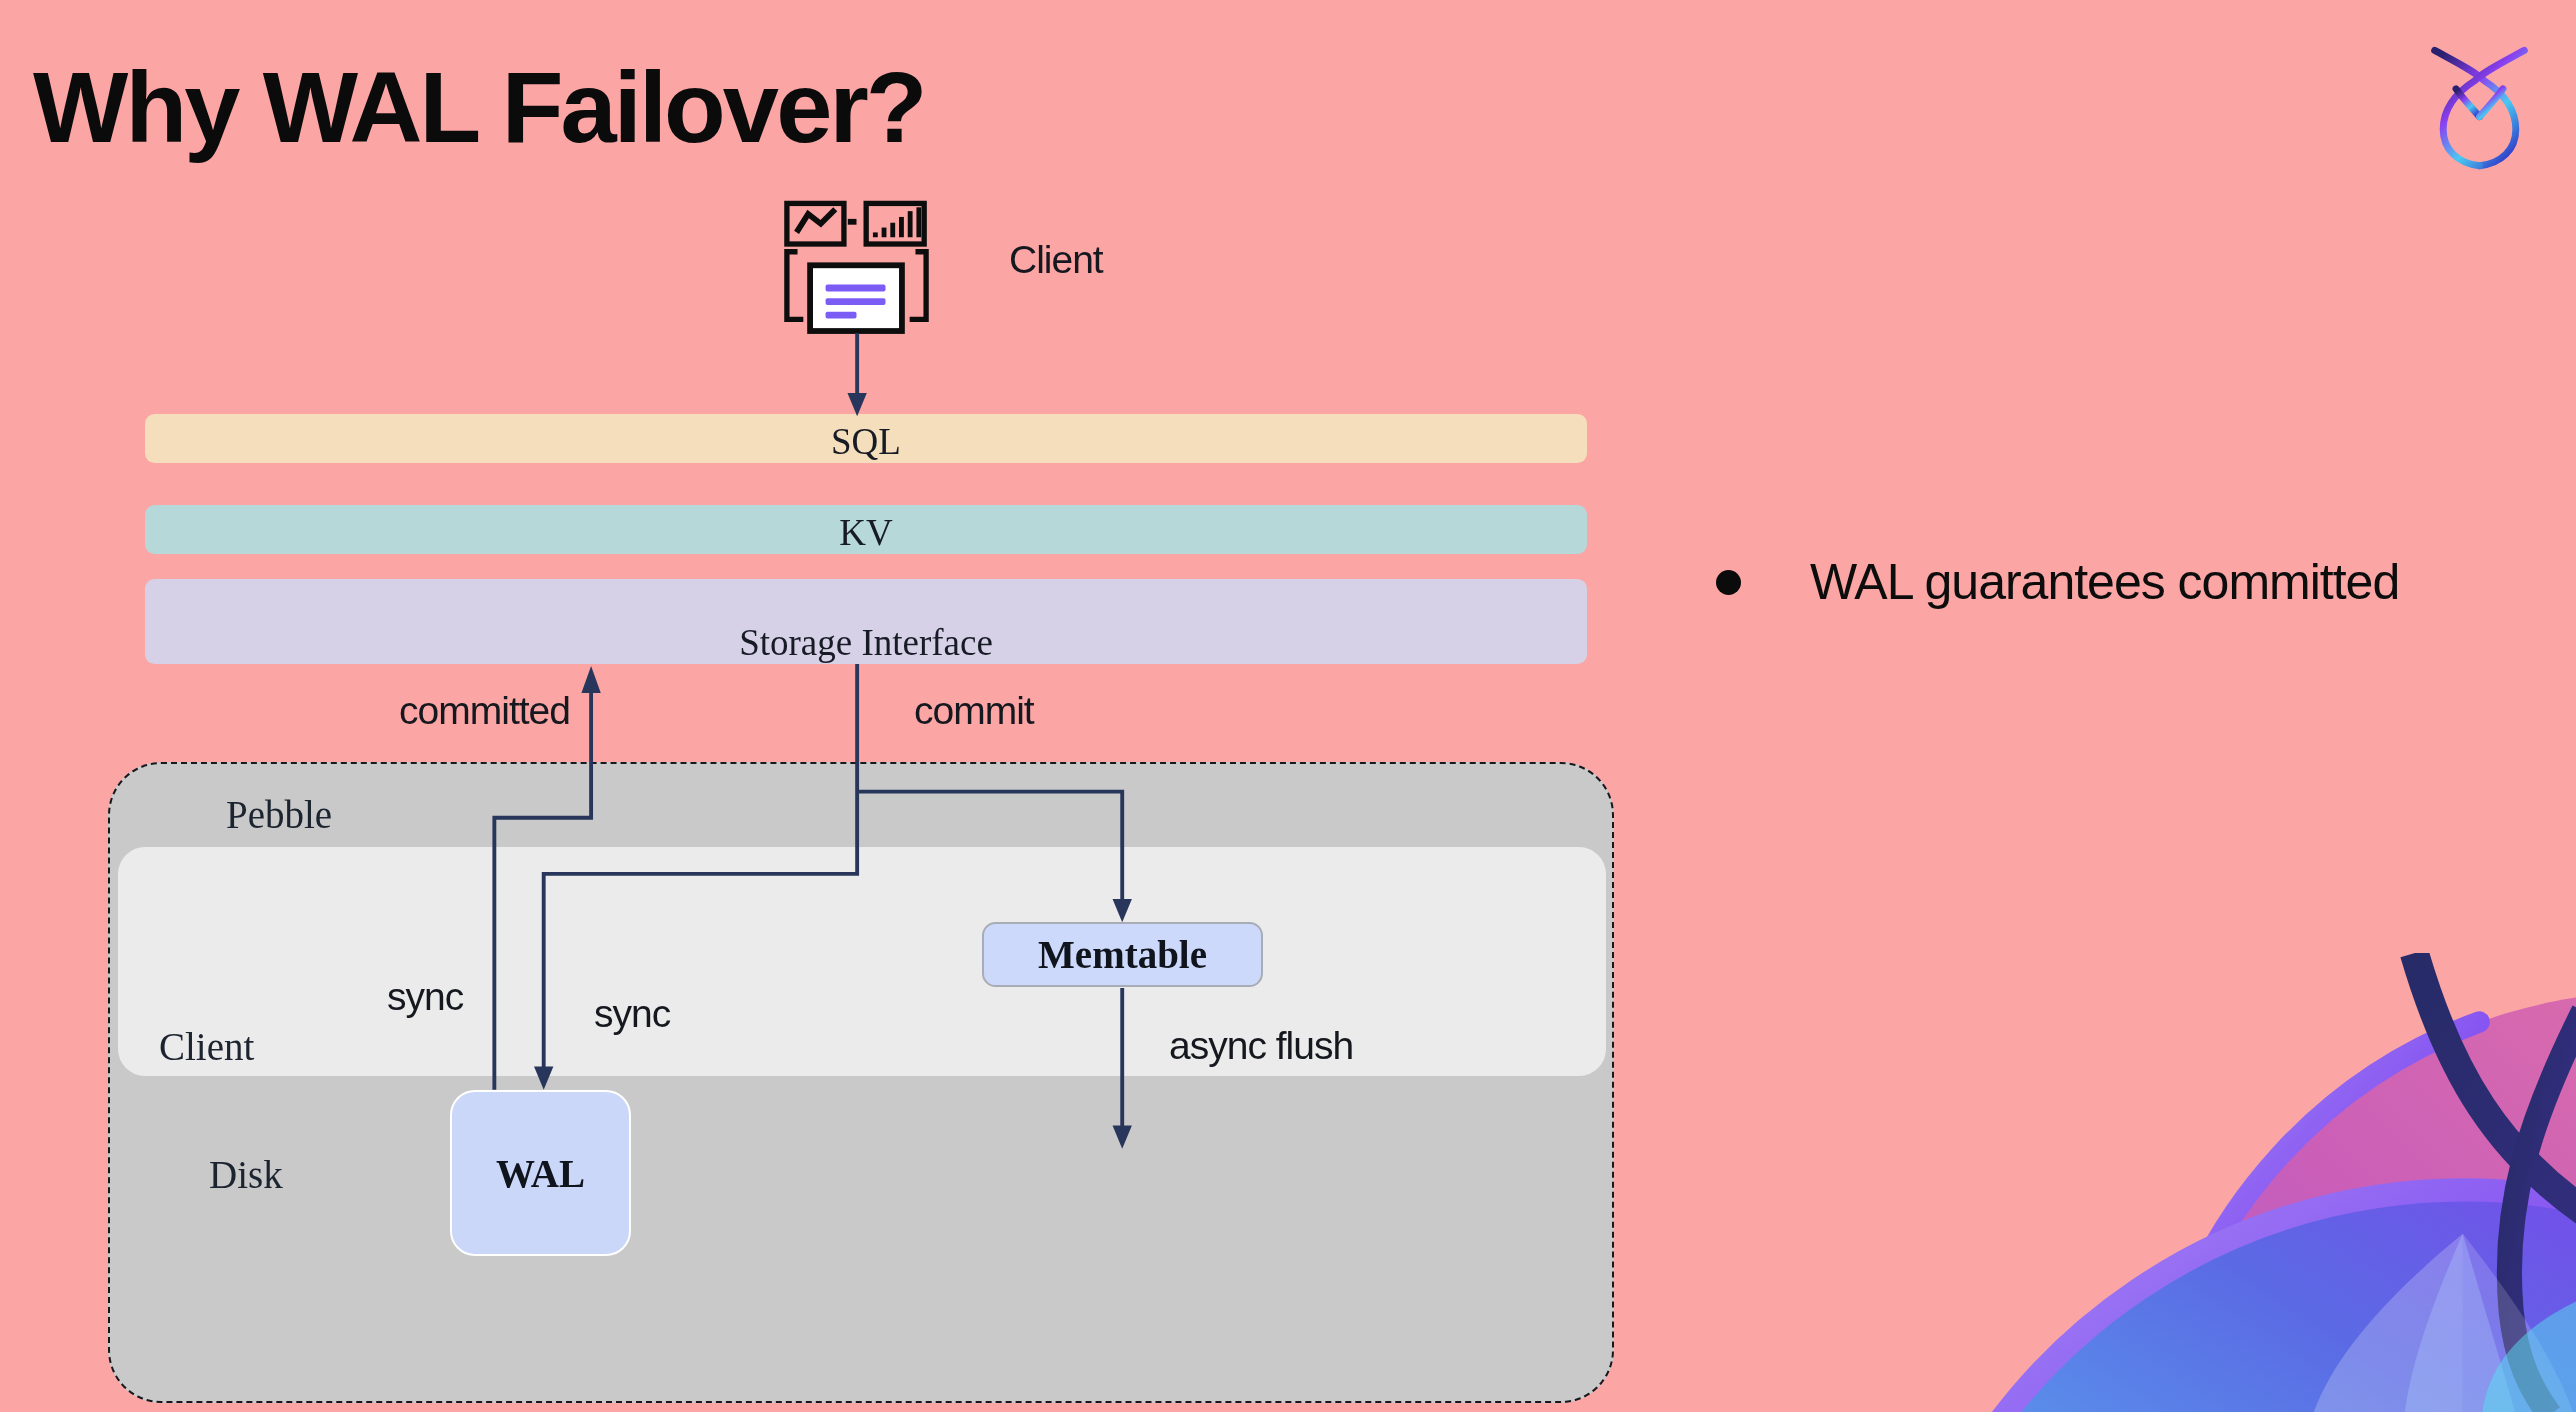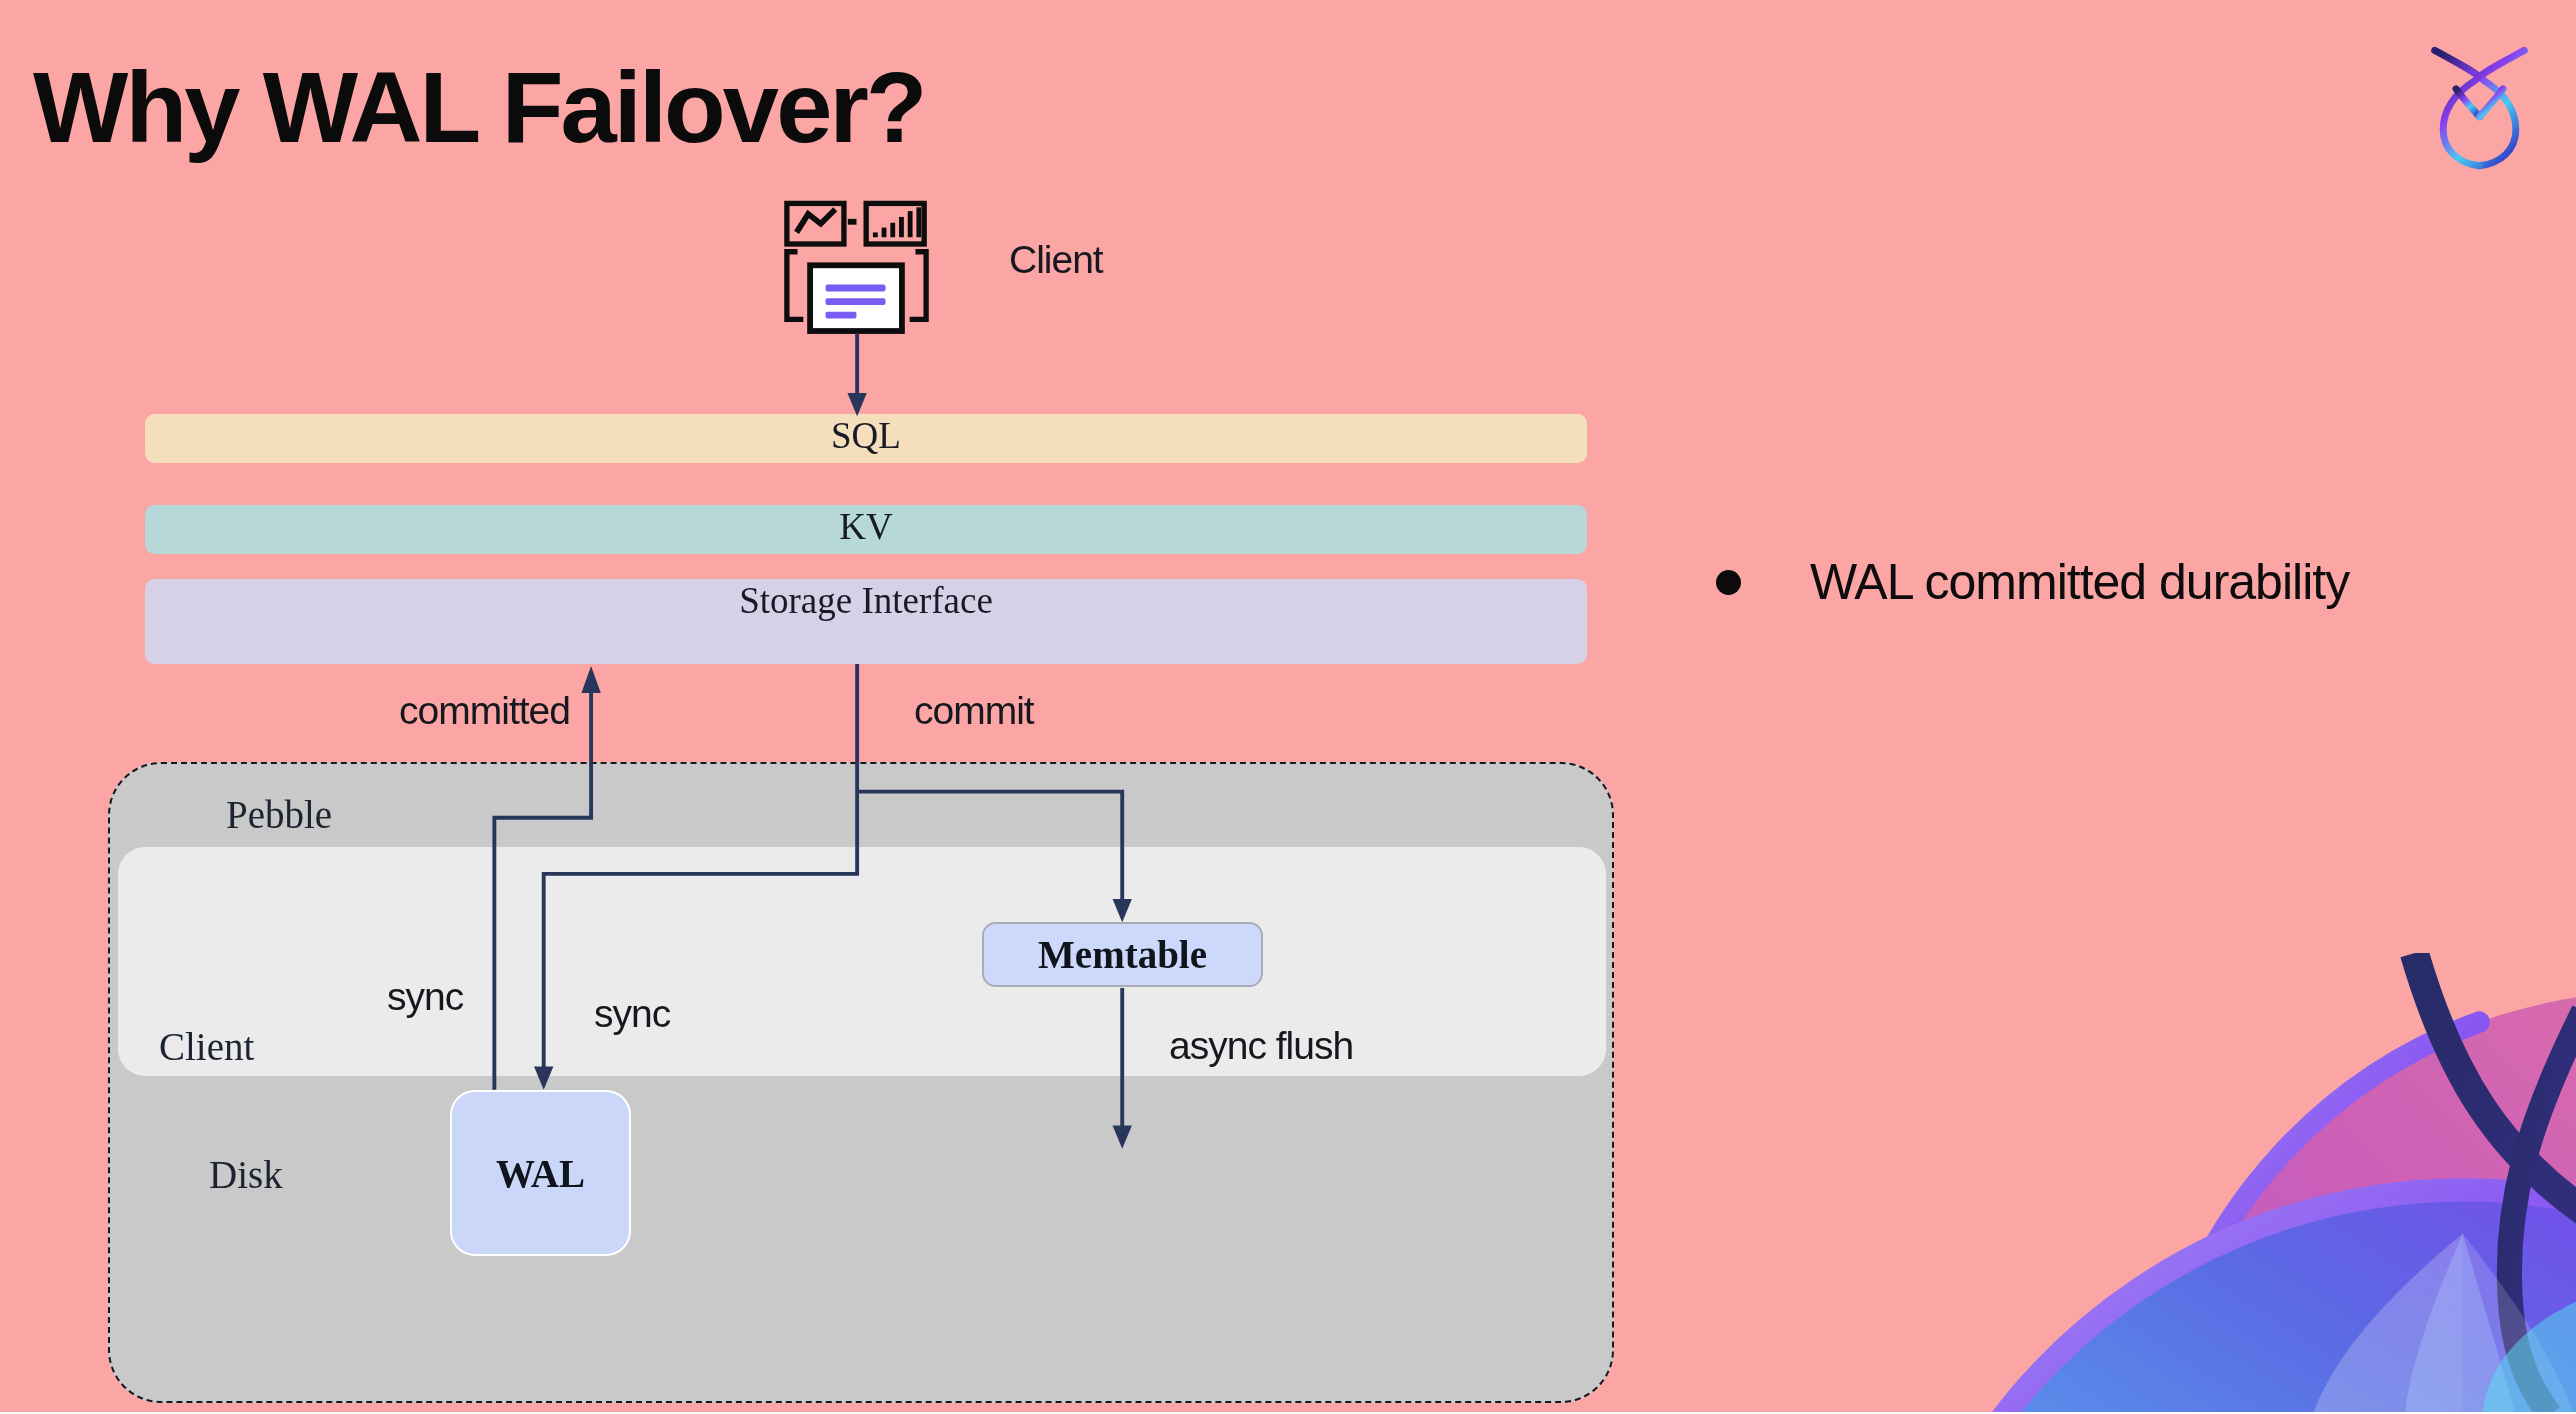--- a/index.html
+++ b/index.html
@@ -2,21 +2,21 @@
 <html><head>
 <meta charset="utf-8">
 <style>
   html,body{margin:0;padding:0;background:#ffffff;}
   .slide{position:relative;width:2576px;height:1412px;background:#fca5a5;overflow:hidden;
          font-family:"Liberation Sans",sans-serif;}
   .abs{position:absolute;}
 
   .title{left:33px;top:50px;font-size:101px;font-weight:800;letter-spacing:-2.9px;color:#0b0b0b;white-space:nowrap;}
 
-  .layer-bar{left:145px;width:1442px;border-radius:9.7px;display:flex;align-items:flex-start;justify-content:center;
+  .layer-bar{left:145px;width:1442px;border-radius:9.7px;display:flex;align-items:flex-end;justify-content:center;
              font-family:"Liberation Serif",serif;font-size:37px;color:#171b26;}
   .bar-sql{top:414px;height:49px;background:#f5debb;}
   .bar-kv{top:505px;height:49px;background:#b6d8d9;}
   .bar-si{top:579px;height:85px;background:#d6d1e7;}
 
   .pebble{left:108px;top:762px;width:1506px;height:641px;background:#c9c9c9;
           border:2.9px dashed #16181d;border-radius:53px;box-sizing:border-box;}
   .memory-band{left:118px;top:847px;width:1488px;height:229px;background:#ebebeb;border-radius:27px;}
 
   .serif-label{font-family:"Liberation Serif",serif;color:#1c2430;font-size:39px;white-space:nowrap;}
@@ -134,21 +134,21 @@
   <div class="abs node node-wal">
     <span>WAL</span>
   </div>
   <div class="abs node node-memtable">
     <span>Memtable</span>
   </div>
 
   <div class="abs bullets">
     <div class="bullet-item">
       <div class="bullet-dot"></div>
-      <div class="bullet-text">WAL committed durability</div>
+      <div class="bullet-text">WAL guarantees committed</div>
     </div>
   </div>
 
   <div class="abs corner-art">
     <svg width="602" height="462" viewBox="0 0 622 477">
       <defs>
         <linearGradient id="gpink" x1="1" y1="0" x2="0" y2="1">
           <stop offset="0" stop-color="#e8799e"></stop>
           <stop offset="0.5" stop-color="#cb5fb8"></stop>
           <stop offset="1" stop-color="#8a55ea"></stop>

